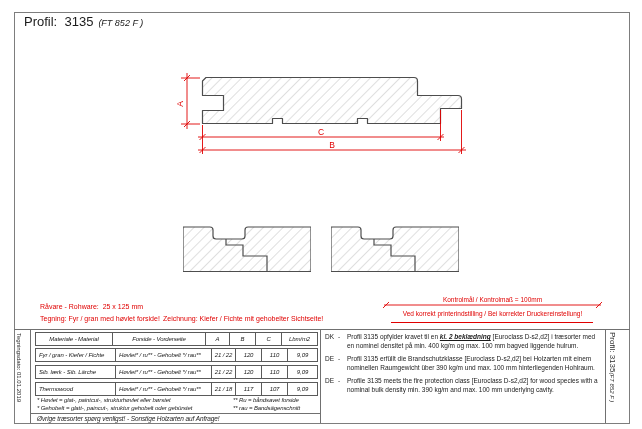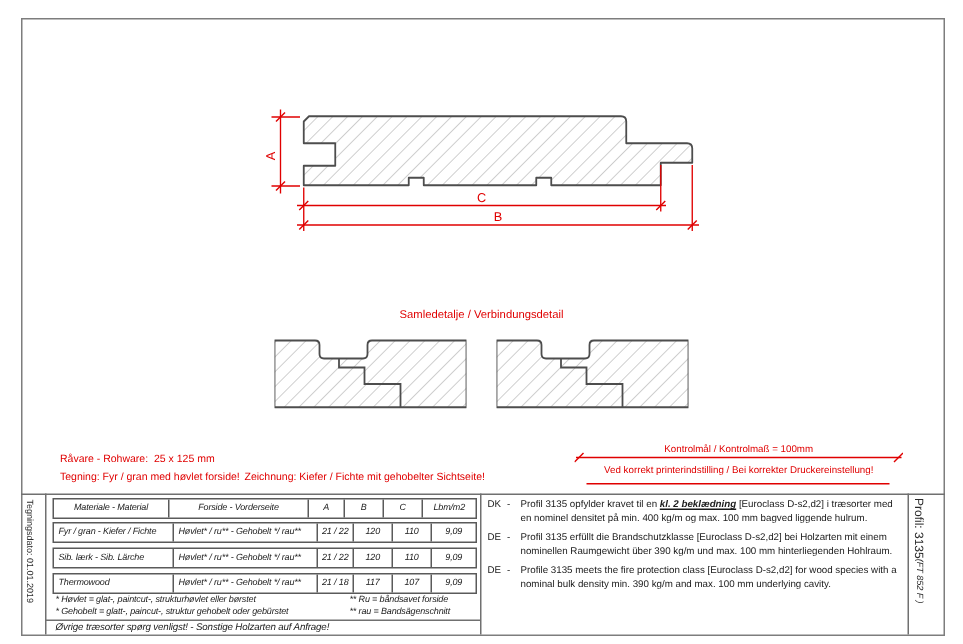--- a/index.html
+++ b/index.html
@@ -59,20 +59,21 @@
   .right-margin{left:608px;top:332px;height:90px;font-size:8px;}
   .right-margin .variant{font-size:6px;font-style:italic;}
 </style>
 </head>
 <body>
 
 <div id="page">
 
   <div class="abs frame"></div>
 
+  <div class="abs title"><span>Profil:  3135</span><span class="variant">(FT 852 F )</span></div>
 
   <svg class="abs" style="left:150px;top:60px;" width="330" height="105" viewBox="0 0 330 105">
     <defs>
       <pattern id="hatch" width="7" height="7" patternUnits="userSpaceOnUse" patternTransform="rotate(45)">
         <line x1="0" y1="0" x2="0" y2="7" stroke="#c0c0c0" stroke-width="1"></line>
       </pattern>
     </defs>
 
     <path d="M 52.5,21 L 56,17.5 H 264 Q 267.5,17.5 267.5,21 V 35.5 H 308 Q 311.5,35.5 311.5,39 V 48.5 H 290.5 V 63.5 H 217.5 V 58.5 H 207.5 V 63.5 H 132.5 V 58.5 H 122.5 V 63.5 H 52.5 V 50.5 H 73.5 V 35.5 H 52.5 Z" fill="url(#hatch)" stroke="#4d4d4d" stroke-width="1.2" stroke-linejoin="round"></path>
 
@@ -96,21 +97,20 @@
 
     <g stroke="#e00000" stroke-width="0.9">
       <line x1="311.5" y1="50" x2="311.5" y2="94"></line>
       <line x1="48" y1="90" x2="316" y2="90"></line>
       <line x1="49.5" y1="93" x2="55.5" y2="87"></line>
       <line x1="308.5" y1="93" x2="314.5" y2="87"></line>
     </g>
     <text x="182" y="87.5" text-anchor="middle" font-size="8.5" fill="#e00000">B</text>
   </svg>
 
-  <div class="abs red joint-title">Samledetalje / Verbindungsdetail</div>
 
   <svg class="abs" style="left:183px;top:218px;" width="128" height="56" viewBox="0 0 128 56">
     <path d="M 0,9 H 27 Q 30,9 30,12 V 18 Q 30,21 33,21 H 59 Q 62,21 62,18 V 12 Q 62,9 65,9 H 128 V 53.5 H 0 Z" fill="url(#hatch)" stroke="#4d4d4d" stroke-width="1.2" stroke-linejoin="round"></path>
     <path d="M 43,21 V 27 H 60 V 38 H 84 V 53.5" fill="none" stroke="#4d4d4d" stroke-width="1.2"></path>
   </svg>
   <svg class="abs" style="left:331px;top:218px;" width="128" height="56" viewBox="0 0 128 56">
     <path d="M 0,9 H 27 Q 30,9 30,12 V 18 Q 30,21 33,21 H 59 Q 62,21 62,18 V 12 Q 62,9 65,9 H 128 V 53.5 H 0 Z" fill="url(#hatch)" stroke="#4d4d4d" stroke-width="1.2" stroke-linejoin="round"></path>
     <path d="M 43,21 V 27 H 60 V 38 H 84 V 53.5" fill="none" stroke="#4d4d4d" stroke-width="1.2"></path>
   </svg>
 

